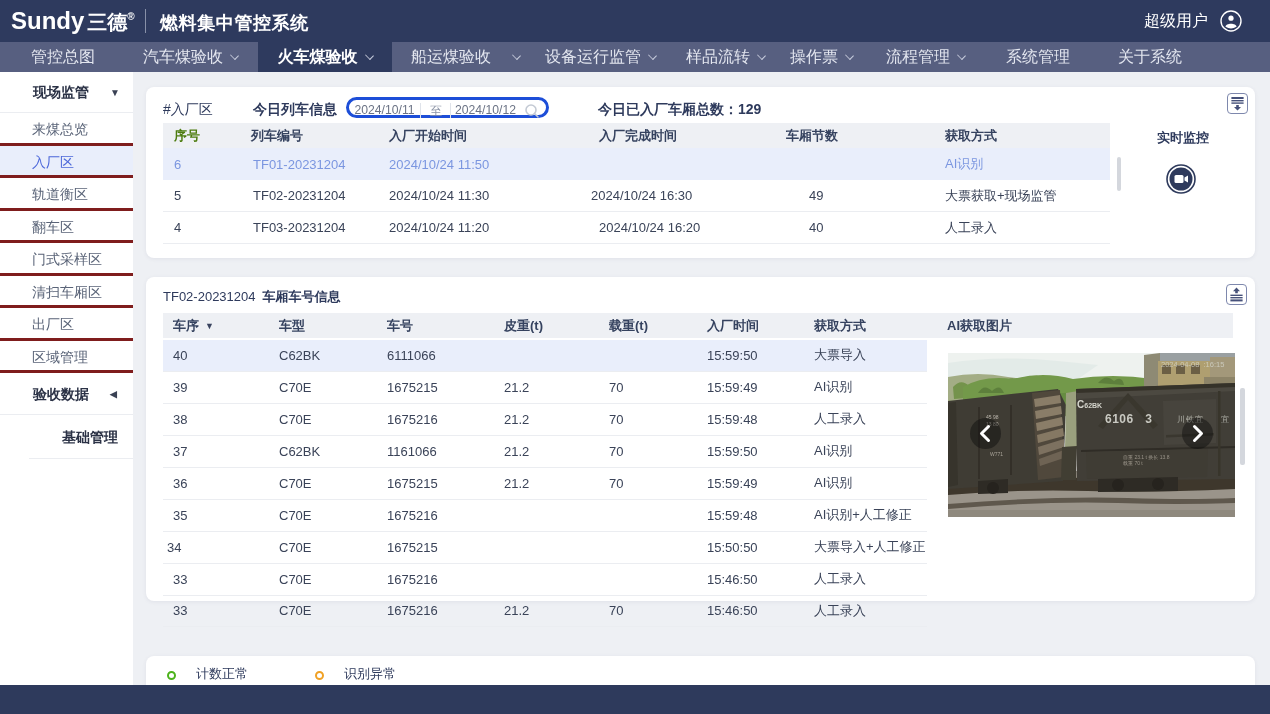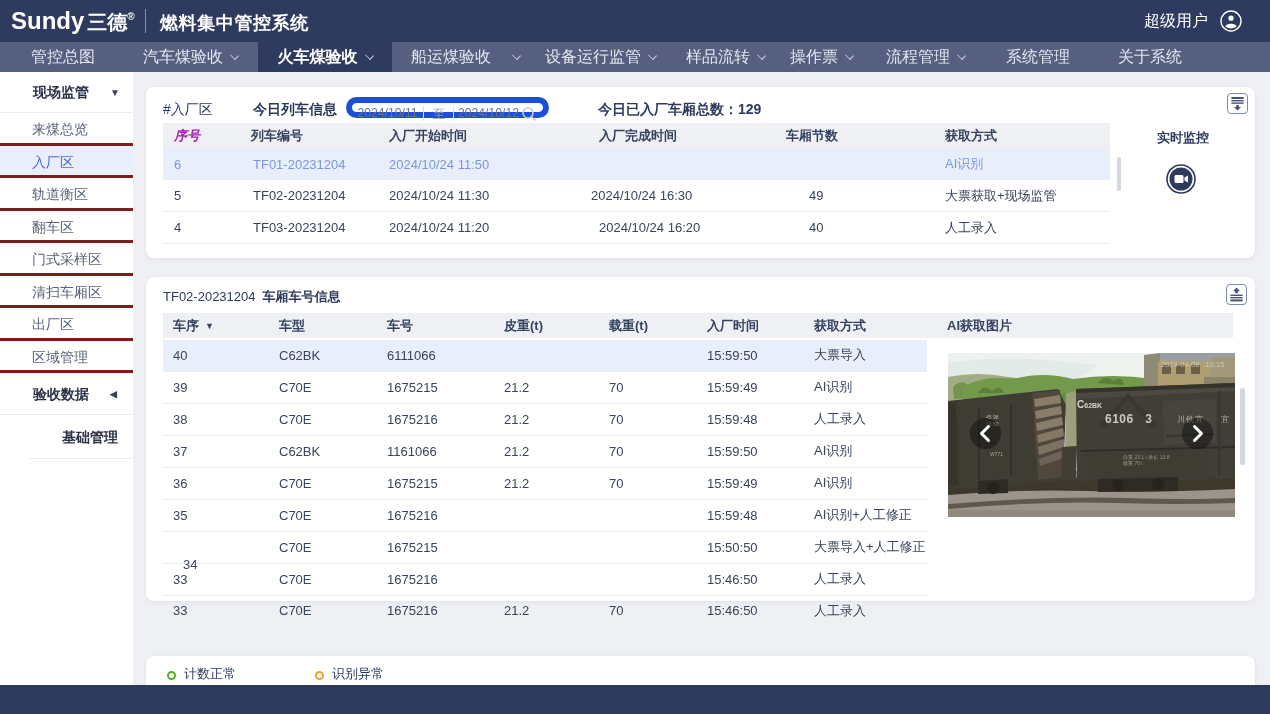--- a/index.html
+++ b/index.html
@@ -33,21 +33,21 @@
 #content { position:absolute; left:133px; top:72px; width:1137px; height:613px; background:#eef0f4; }
 .card { position:absolute; left:13px; width:1109px; background:#fff; border-radius:8px; box-shadow:0 1px 4px rgba(60,70,100,0.08); }
 #card1 { top:15px; height:171px; }
 #card2 { top:205px; height:324px;padding-left:20px; }
 #card3 { top:584px; height:44px; }
 
 
 #c1h { position:absolute; left:17px; top:10px; width:1080px; height:24px; font-size:14px; color:#2e3a5c; }
 #c1h .t1 { position:absolute; left:0; top:4px; }
 #c1h .t2 { position:absolute; left:90px; top:4px; font-weight:bold; }
-#c1h .dates { position:absolute; left:183px; top:0; width:203px; height:21px; border:6px solid #1d4ed8; border-radius:11px; font-size:12.2px; color:#6b7385; }
+#c1h .dates { position:absolute; left:183px; top:0; width:203px; height:21px; border:3px solid #1d4ed8; border-radius:11px; font-size:12.2px; color:#6b7385; }
 #c1h .dates span { position:absolute; top:3px; }
 #c1h .total { position:absolute; left:435px; top:4px; font-weight:bold; }
 
 .iconbtn { position:absolute; width:21px; height:21px; border:1px solid #7e88ad; border-radius:4px; background:#fff; }
 
 
 .thead { position:absolute; background:#eef0f4; font-size:13px; font-weight:600; color:#35425f; }
 .thead div, .trow div { position:absolute; top:0; height:100%; display:flex; align-items:center; white-space:nowrap; }
 .trow { position:absolute; font-size:13px; color:#3a4358; border-bottom:1px solid #ebedf1; }
 .trow.hl1 { background:#e9eefb; color:#7b96e0; border-bottom:none; }
@@ -63,21 +63,21 @@
 
 
 #photo { position:absolute; left:802px; top:76px; width:287px; height:164px; overflow:hidden; }
 
 
 .thumb { position:absolute; background:#d4d7dd; border-radius:2px; }
 
 
 .dot { display:inline-block; width:9px; height:9px; border-radius:50%; border:2.5px solid #4db31c; background:#fff; vertical-align:-1px; }
 .dot.orange { border-color:#f0a125; }
-#card3 .ltext { font-size:13px; color:#2e3a5c; margin-left:8px; vertical-align:1px; }
+#card3 .ltext { font-size:13px; color:#2e3a5c; margin-left:20px; vertical-align:1px; }
 
 
 #footer { position:absolute; left:0; top:685px; width:1270px; height:29px; background:#2e3a5c; }
 </style>
 </head>
 <body>
 
 <div id="topbar">
   <div id="logo">Sundy<span class="cn">三德</span><sup>®</sup></div>
   <div id="tdiv"></div>
@@ -139,21 +139,21 @@
       <svg width="19" height="19" viewBox="0 0 19 19">
           <g fill="#46517a">
             <rect x="3.4" y="3" width="12.2" height="2"></rect>
             <rect x="3.4" y="6" width="12.2" height="1.4"></rect>
             <rect x="3.4" y="8.4" width="12.2" height="1.4"></rect>
             <path d="M8.2 11 h2.6 v2 h2.2 l-3.5 3.6 l-3.5 -3.6 h2.2 Z"></path>
           </g>
         </svg>
     </div>
     <div class="thead" style="left:17px; top:36px; width:947px; height:25px;">
-      <div style="left:11px; color:#a21caf;font-style:italic;">序号</div>
+      <div style="left:11px; color:#4d7c0f;">序号</div>
       <div style="left:88px;">列车编号</div>
       <div style="left:226px;">入厂开始时间</div>
       <div style="left:436px;">入厂完成时间</div>
       <div style="left:623px;">车厢节数</div>
       <div style="left:782px;">获取方式</div>
     </div>
     <div class="trow hl1" style="left:17px; top:61px; width:947px; height:32px;">
       <div style="left:11px;">6</div>
         <div style="left:90px;">TF01-20231204</div>
         <div style="left:226px;">2024/10/24 11:50</div>
@@ -253,21 +253,21 @@
           <div style="left:651px;">AI识别</div>
         </div>
         <div class="trow" style="position:relative; width:764px; height:31.95px;">
           <div style="left:10px;">35</div>
           <div style="left:116px;">C70E</div>
           <div style="left:224px;">1675216</div>
           <div style="left:544px;">15:59:48</div>
           <div style="left:651px;">AI识别+人工修正</div>
         </div>
         <div class="trow" style="position:relative; width:764px; height:31.95px;">
-          <div style="left:20px;margin-top:17px;">34</div>
+          <div style="left:4px;">34</div>
           <div style="left:116px;">C70E</div>
           <div style="left:224px;">1675215</div>
           <div style="left:544px;">15:50:50</div>
           <div style="left:651px;">大票导入+人工修正</div>
         </div>
         <div class="trow" style="position:relative; width:764px; height:31.95px;">
           <div style="left:10px;">33</div>
           <div style="left:116px;">C70E</div>
           <div style="left:224px;">1675216</div>
           <div style="left:544px;">15:46:50</div>

